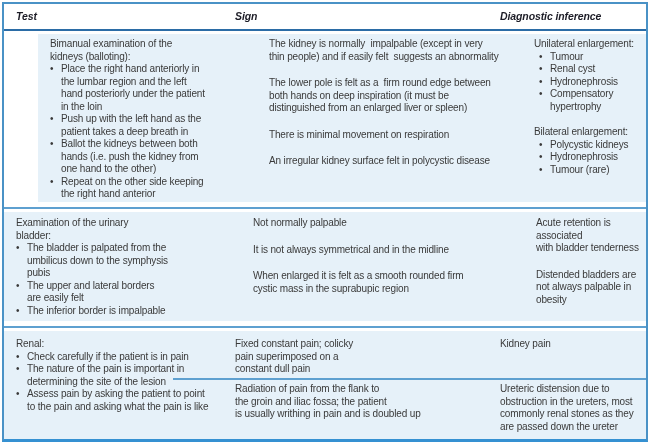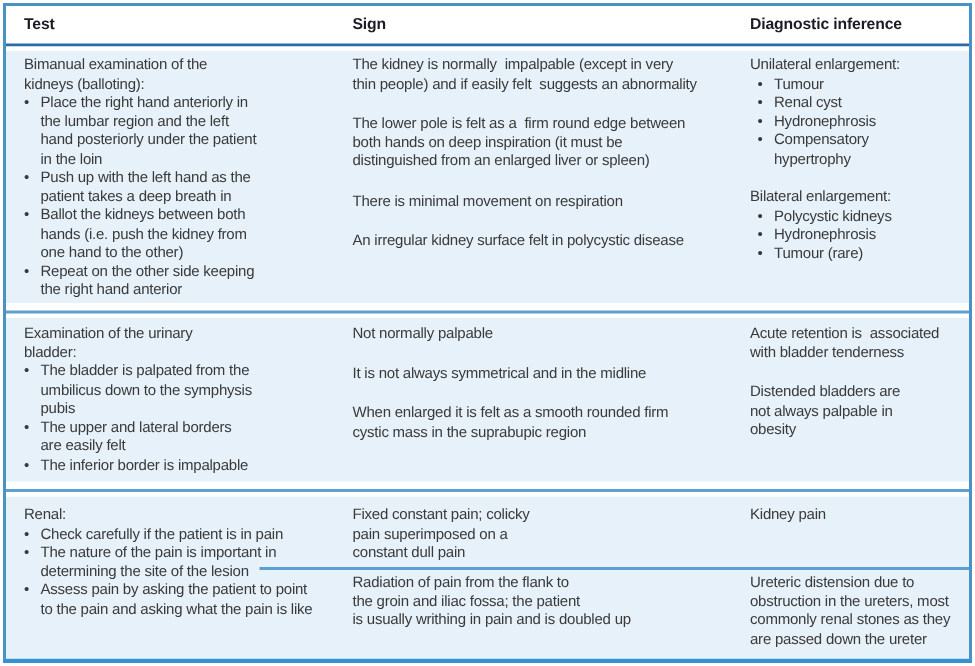--- a/index.html
+++ b/index.html
@@ -26,33 +26,34 @@
   }
   .hdr {
     padding: 6px 0;
     border-bottom: 2px solid #2b6ca6;
     font-weight: bold;
     font-size: 10.5px;
     letter-spacing: -0.1px;
     color: #1c1c26;
     line-height: 13px;
     background: #ffffff;
+    font-style: italic;
   }
   .gap { height: 3px; background: #ffffff; }
   .sep { height: 10px; background: #ffffff; position: relative; }
   .sep::after {
     content: ""; position: absolute; left: 0; right: 0; top: 5px;
     height: 2px; background: #5ea0d0;
   }
   .row {
     background: #e6f1f9;
     line-height: 12.5px;
   }
-  .r1 { padding-top: 4px; min-height: 168px; }
-  .r2 { padding-top: 5px; min-height: 109px; }
+  .r1 { padding-top: 4px; min-height: 168px; margin-left: 34px; }
+  .r2 { padding-top: 5px; min-height: 109px; gap: 18px; }
   .r3 {
     display: grid;
     grid-template-columns: 231px 1fr;
     padding-top: 7px; padding-bottom: 6px;
     min-height: 108px;
   }
   .c-test { padding-left: 12px; padding-right: 10px; }
   .c-sign { padding-right: 4px; }
   .c-diag { padding-left: 8px; padding-right: 4px; }
   .h-test { padding-left: 12px; }

